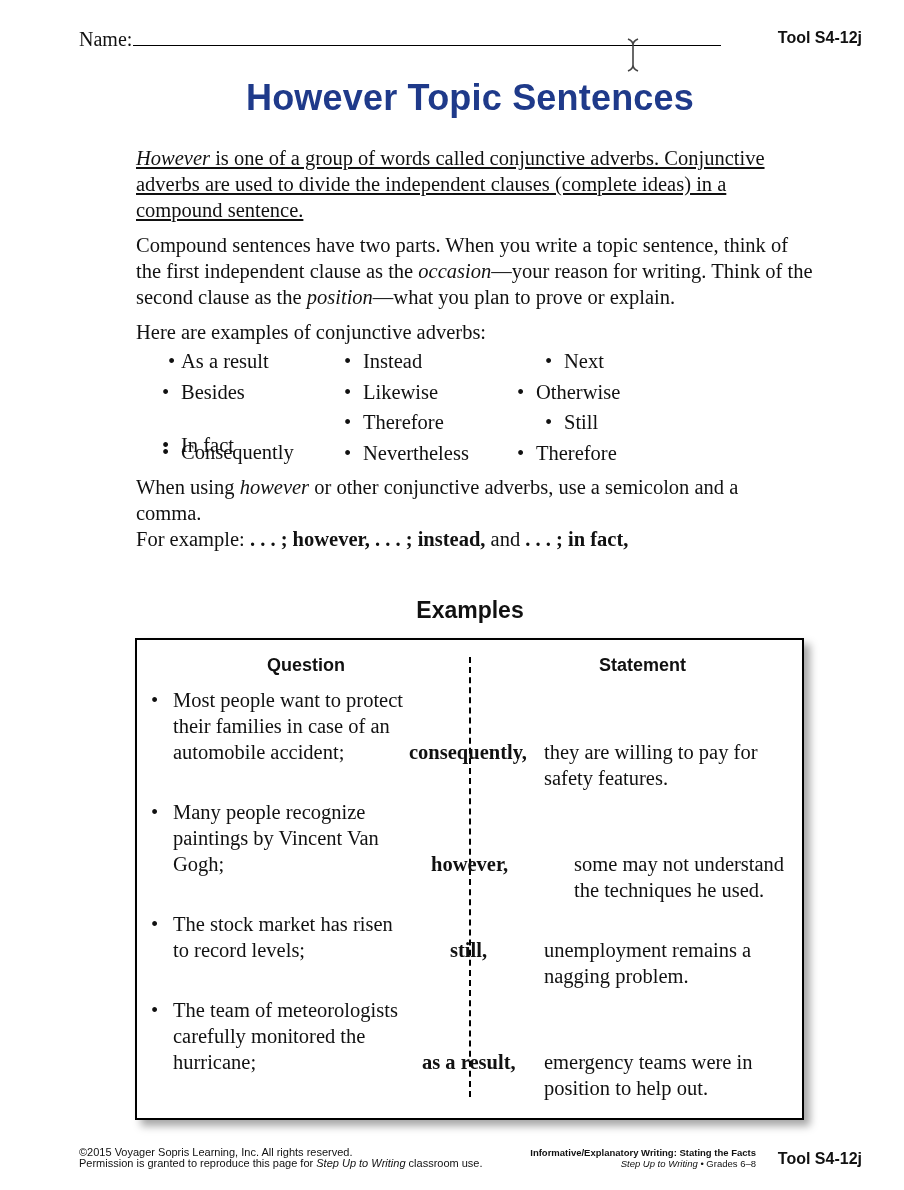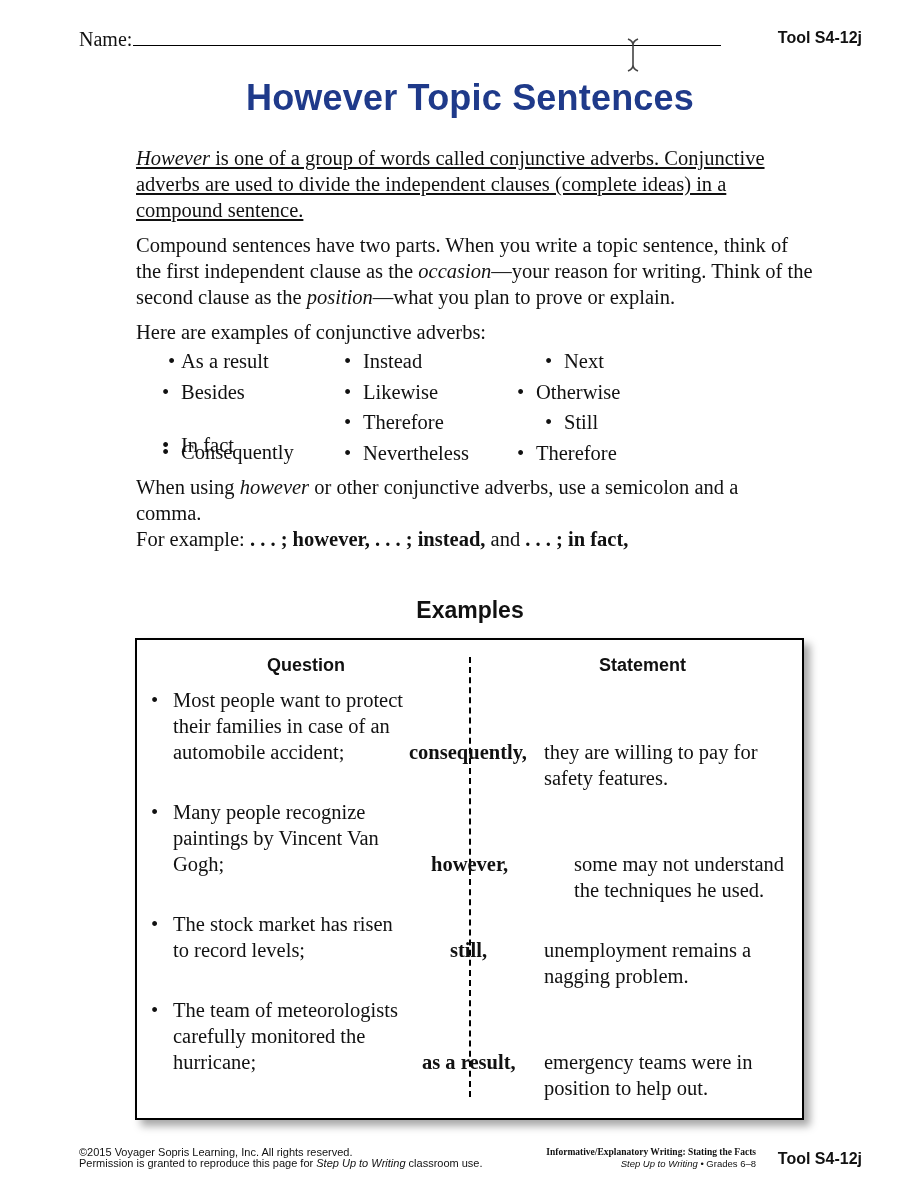--- a/index.html
+++ b/index.html
@@ -40,21 +40,21 @@
   .col-s { left: 462px; }
 
   .row { position: absolute; left: 0; width: 665px; font-size: 20.5px; line-height: 26px; }
   .q { position: absolute; left: 36px; width: 260px; }
   .bullet { position: absolute; left: 14px; }
   .conj { position: absolute; font-weight: bold; white-space: nowrap; }
   .s { position: absolute; left: 407px; width: 240px; }
 
   .footer-left { position: absolute; left: 79px; top: 1147px; font-size: 11px; line-height: 11px; }
   .footer-mid { position: absolute; right: 148px; top: 1147px; font-size: 9.5px; line-height: 11px; text-align: right; }
-  .footer-mid .strong { font-weight: bold; font-family: Liberation Serif, serif; }
+  .footer-mid .strong { font-weight: bold; }
   .tool-bottom { position: absolute; right: 42px; top: 1150px; font-size: 16px; font-weight: bold; }
 </style>
 </head>
 <body>
 
 <div class="name-row serif">Name:</div>
 <div class="name-line"></div>
 <div class="tool-top sans">Tool S4-12j</div>
 <svg class="cursor" viewBox="0 0 14 34">
   <path d="M2 1 Q7 3 7 7 Q7 3 12 1 M7 7 L7 27 M2 33 Q7 31 7 27 Q7 31 12 33" stroke="#444" stroke-width="1.6" fill="none"></path>

